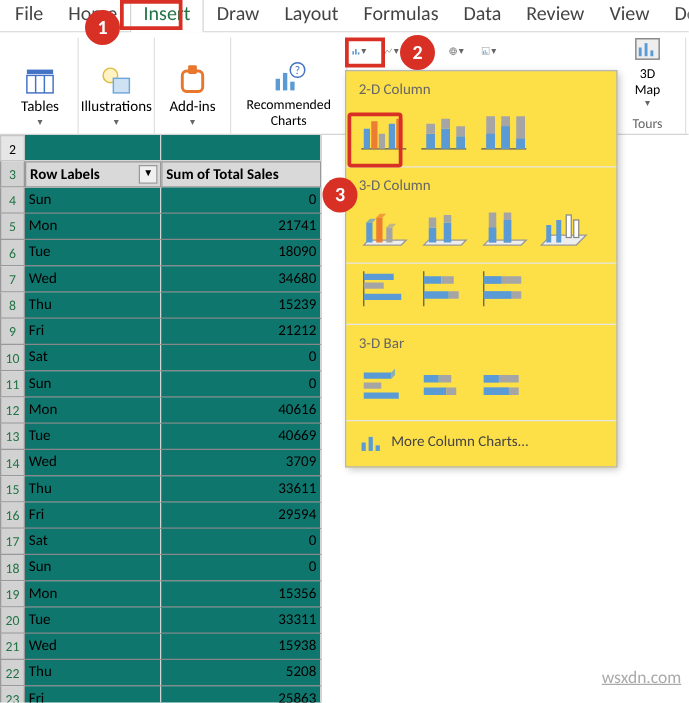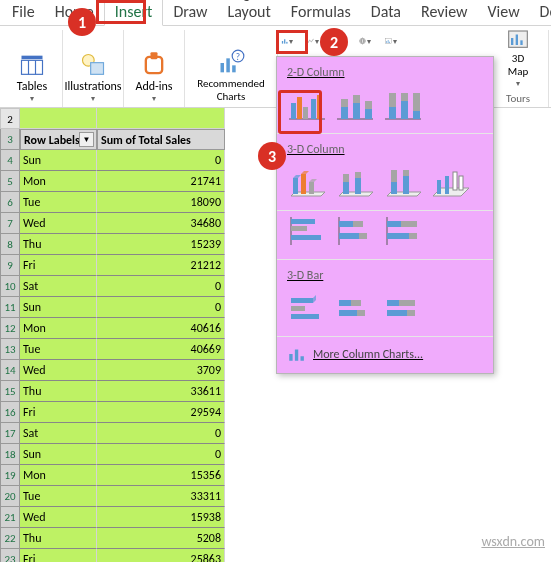--- a/index.html
+++ b/index.html
@@ -20,22 +20,22 @@
 
 
 .sheet { display: flex; }
 .rowhdr { display: flex; flex-direction: column; }
 .rowhdr div, .colhdr div { background: #e6e6e6; border: 1px solid #c6c6c6; text-align: center; font-size: 11px; }
 .rowhdr div { width: 20px; height: 21px; line-height: 21px; border-top: none; }
 .rowhdr div.first { border-top: 1px solid #c6c6c6; }
 .rowhdr div.sel { background: #d2d2d2; border-color: #999; color: #217346; }
 .gridarea { display: flex; flex-direction: column; }
 .row { display: flex; }
-.cell { border: 1px solid #d4d4d4; border-top: none; border-left: none; height: 21px; line-height: 20px; padding: 0 3px; font-size: 12px; background: #bef264; white-space: nowrap; overflow: hidden; }
-.cell.b { width: 77px; }
+.cell { border: 1px solid #d4d4d4; border-top: none; border-left: none; height: 21px; line-height: 20px; padding: 0 3px; font-size: 12px; background: #0f766e; white-space: nowrap; overflow: hidden; }
+.cell.b { width: 109px; }
 .cell.c { width: 128px; text-align: right; }
 .cell.sel { border-bottom: 1px solid #888; }
 .hdr-cell { background: #d9d9d9; font-weight: bold; border: 1px solid #999 !important; }
 .hdr-cell.b { position: relative; text-align: left; }
 .drop { position: absolute; right: 2px; top: 2px; width: 15px; height: 15px; background: #f0f0f0; border: 1px solid #999; text-align: center; line-height: 13px; font-size: 8px; }
 
 
 .callout { position: absolute; width: 28px; height: 28px; background: #d93025; border-radius: 50%; color: #fff; font-weight: bold; font-size: 16px; display: flex; align-items: center; justify-content: center; z-index: 100; }
 .callout.c1 { top: 8px; left: 68px; }
 .callout.c2 { top: 28px; left: 320px; }
@@ -44,21 +44,21 @@
 .rb-insert { top: 0; left: 96px; width: 50px; height: 24px; }
 .rb-chartbtn { top: 30px; left: 276px; width: 32px; height: 24px; }
 .rb-chartopt { top: 90px; left: 278px; width: 44px; height: 44px; border-radius: 3px; }
 
 
 .small-icons { position: absolute; top: 30px; left: 276px; display: flex; gap: 4px; align-items: center; z-index: 10; }
 .small-icon { width: 22px; height: 22px; display: flex; align-items: center; justify-content: center; border: 1px solid transparent; padding: 0 4px; }
 .dd { font-size: 8px; color: #666; margin-left: 1px; }
 
 
-.panel { position: absolute; top: 56px; left: 276px; width: 218px; background: #f0abfc; border: 1px solid #b6b6b6; box-shadow: 2px 2px 6px rgba(0,0,0,0.25); z-index: 20; padding-bottom: 4px; text-decoration: underline; }
+.panel { position: absolute; top: 56px; left: 276px; width: 218px; background: #fde047; border: 1px solid #b6b6b6; box-shadow: 2px 2px 6px rgba(0,0,0,0.25); z-index: 20; padding-bottom: 4px; }
 .panel .sect-title { font-size: 12px; color: #666; padding: 8px 10px 6px; }
 .panel .opts { display: flex; gap: 0; padding: 0 6px 8px; border-bottom: 1px solid #e6e6e6; }
 .panel .opts:last-of-type { border-bottom: none; }
 .opt { width: 48px; height: 40px; display: flex; align-items: center; justify-content: center; border: 1px solid transparent; }
 .more { display: flex; align-items: center; gap: 8px; padding: 8px 10px 6px; border-top: 1px solid #e6e6e6; color: #444; }
 .more svg { width: 18px; height: 18px; }
 
 .watermark { position: absolute; bottom: 12px; right: 6px; font-size: 14px; color: #aaa; z-index: 200; text-decoration: underline; }
 
 svg .b1{fill:#5b9bd5;} svg .b2{fill:#a5a5a5;} svg .b3{fill:#ed7d31;} svg .ax{stroke:#595959;stroke-width:1;fill:none;}

